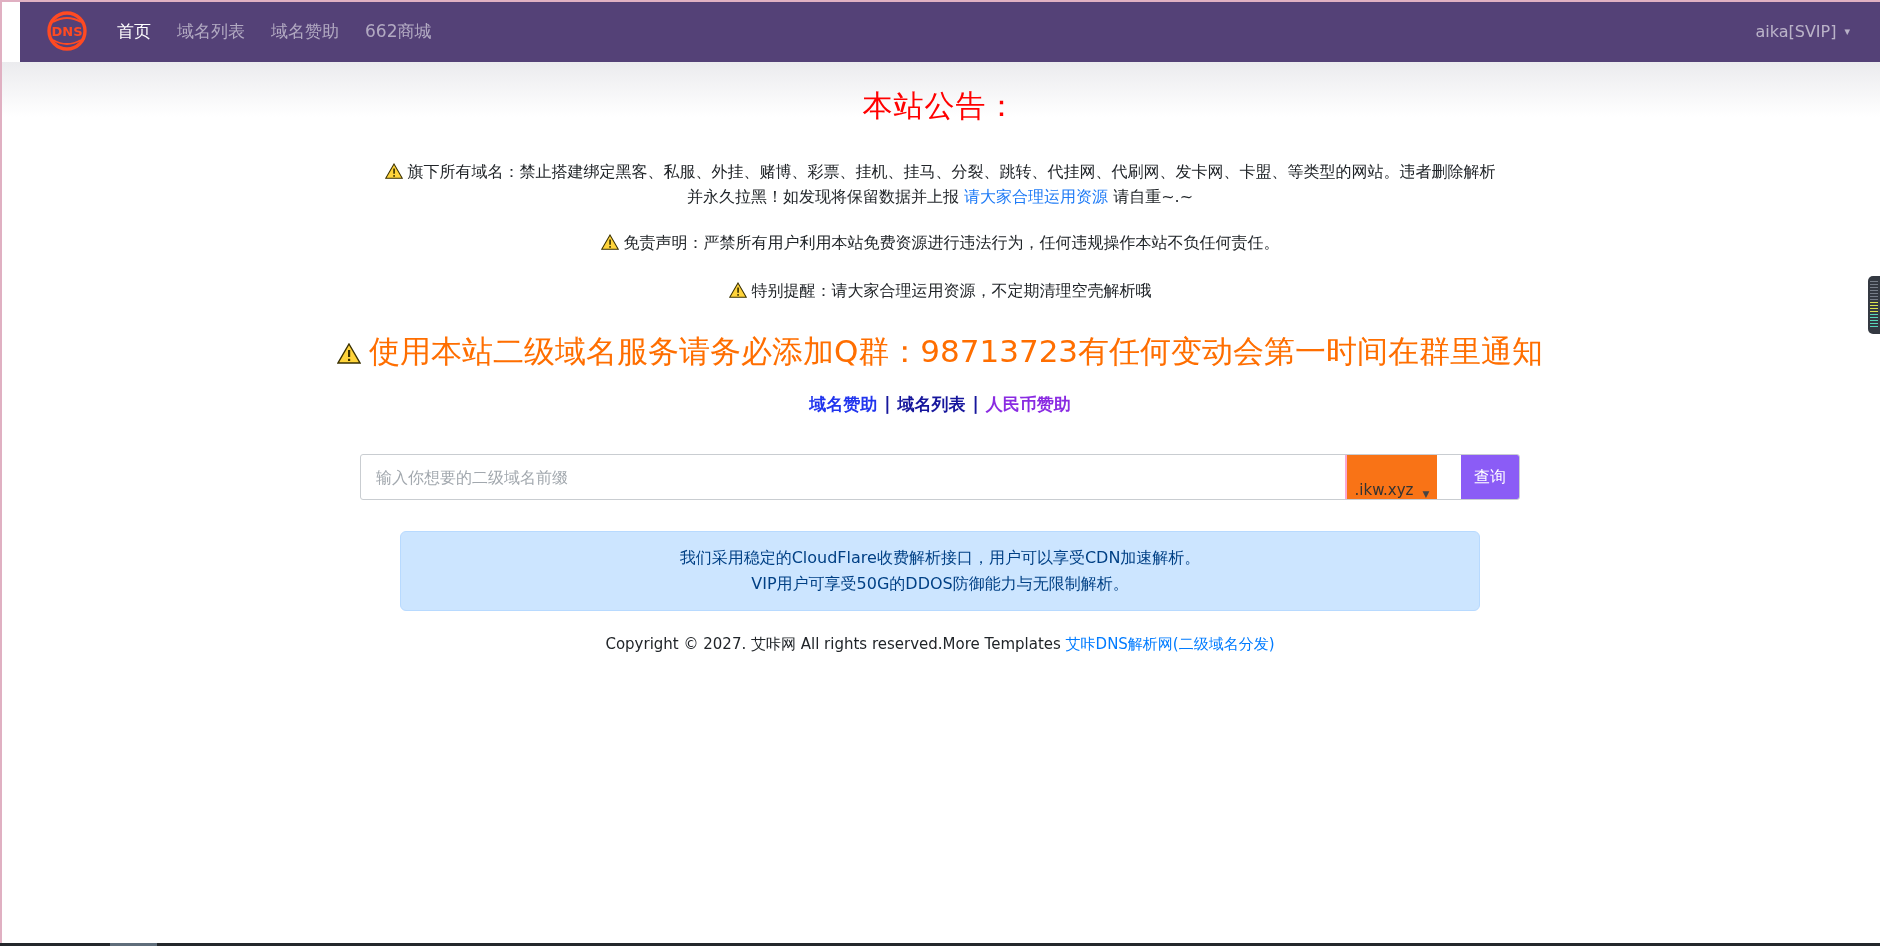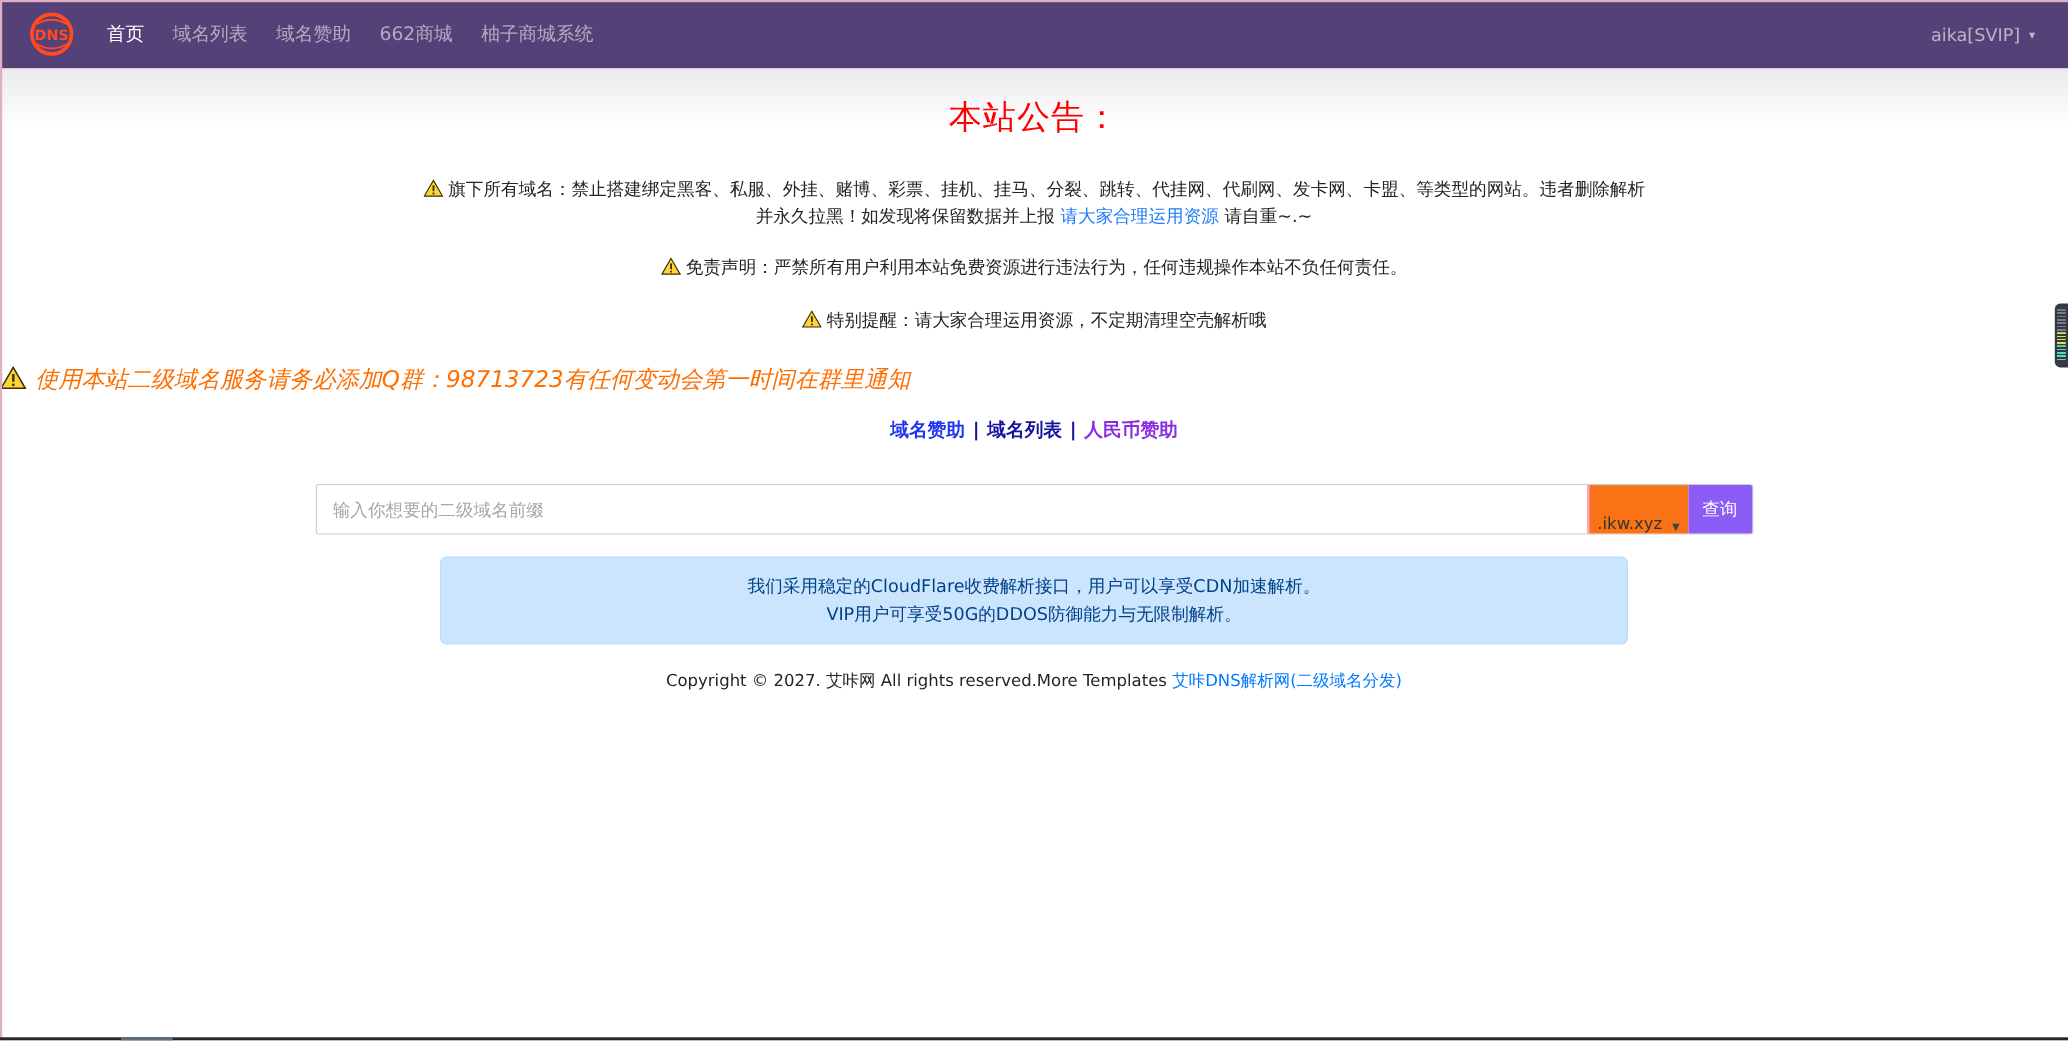--- a/index.html
+++ b/index.html
@@ -10,21 +10,21 @@
     font-family:"DejaVu Sans","Liberation Sans",sans-serif;
     color:#212529;
   }
   
   .edge-top { position:absolute; top:0; left:0; right:0; height:2px; background:#e0b0c2; z-index:50; }
   .edge-left { position:absolute; top:0; left:0; bottom:0; width:2px; background:#e0b0c2; z-index:50; }
 
   
   .navbar {
     height:62px; background:#544177; display:flex; align-items:center;
-    padding:16px 26px; position:relative; z-index:5;
+    padding:16px 26px; position:relative; z-index:5;margin-left:20px;
   }
   .logo { width:42px; height:42px; margin-right:16px; display:flex; align-items:center; justify-content:center; cursor:pointer; }
   .nav-item {
     padding:0 13px; font-size:17px; text-decoration:none;
     color:rgba(255,255,255,0.55); cursor:pointer; line-height:62px;
   }
   .nav-item.active { color:#ffffff; }
   .nav-spacer { flex:1; }
   .user-menu {
     color:rgba(255,255,255,0.6); font-size:16px; text-decoration:none;
@@ -40,37 +40,36 @@
   }
   .notice {
     max-width:1125px; margin:0 auto 21px; text-align:center;
     font-size:16px; line-height:25px; color:#212529;
   }
   .notice.n2 { margin-bottom:23px; }
   .notice.n3 { margin-bottom:28px; }
   .warn-svg { vertical-align:-3px; margin-right:5px; }
   .notice a { color:#1f7bf6; text-decoration:none; cursor:pointer; }
   .qq-notice {
-    text-align:left; color:#ff6e00; font-size:21px; font-weight:500;
+    text-align:center; color:#ff6e00; font-size:31px; font-weight:500;
     margin:0 0 20px;
-    font-style:italic;
   }
   .qq-notice .warn-svg { vertical-align:-3px; margin-right:8px; }
 
   .quick-links { text-align:center; font-size:17px; font-weight:700; margin-bottom:38px; }
   .quick-links a { text-decoration:none; cursor:pointer; }
   .ql-sponsor { color:#2135ee; }
   .ql-list { color:#16169c; }
   .ql-rmb { color:#8a2be2; }
   .ql-sep { color:#16169c; margin:0 7px; font-weight:700; }
 
   
   .search-row {
-    width:1307px; height:46px; margin:0 auto 20px; display:flex;
-    border:1px solid #c9cdd1; border-radius:3px; background:#fff;
+    width:1160px; height:46px; margin:0 auto 31px; display:flex;
+    border:1px solid #c9cdd1; border-radius:3px; background:#fff;gap:24px;
   }
   .search-input {
     flex:1; border:none; outline:none; padding:0 15px; font-size:16px; color:#333;
     font-family:inherit; background:transparent;
   }
   .search-input::placeholder { color:#a2a8ae; }
   .domain-select {
     width:92px; display:flex; align-items:flex-end; justify-content:center; gap:9px;
     background:#f97316; border-left:2px solid #f9a8d4; font-size:15px; color:#333; cursor:pointer;
   }
@@ -118,21 +117,20 @@
       <circle cx="21" cy="21" r="18" fill="none" stroke="#ff4a22" stroke-width="3.4"></circle>
       <path d="M7 12 Q21 4 35 12" fill="none" stroke="#ff4a22" stroke-width="1.8"></path>
       <path d="M7 30 Q21 38 35 30" fill="none" stroke="#ff4a22" stroke-width="1.8"></path>
       <text x="21" y="26" text-anchor="middle" font-size="13" font-weight="bold" fill="#ff4a22">DNS</text>
     </svg>
   </div>
   <a class="nav-item active">首页</a>
   <a class="nav-item">域名列表</a>
   <a class="nav-item">域名赞助</a>
   <a class="nav-item">662商城</a>
-  <a class="nav-item">柚子商城系统</a>
   <div class="nav-spacer"></div>
   <a class="user-menu">
     <span>aika[SVIP]</span>
     <span class="user-caret">▾</span>
   </a>
 </nav>
 
 <main>
   <h1 class="page-title">本站公告：</h1>
 

